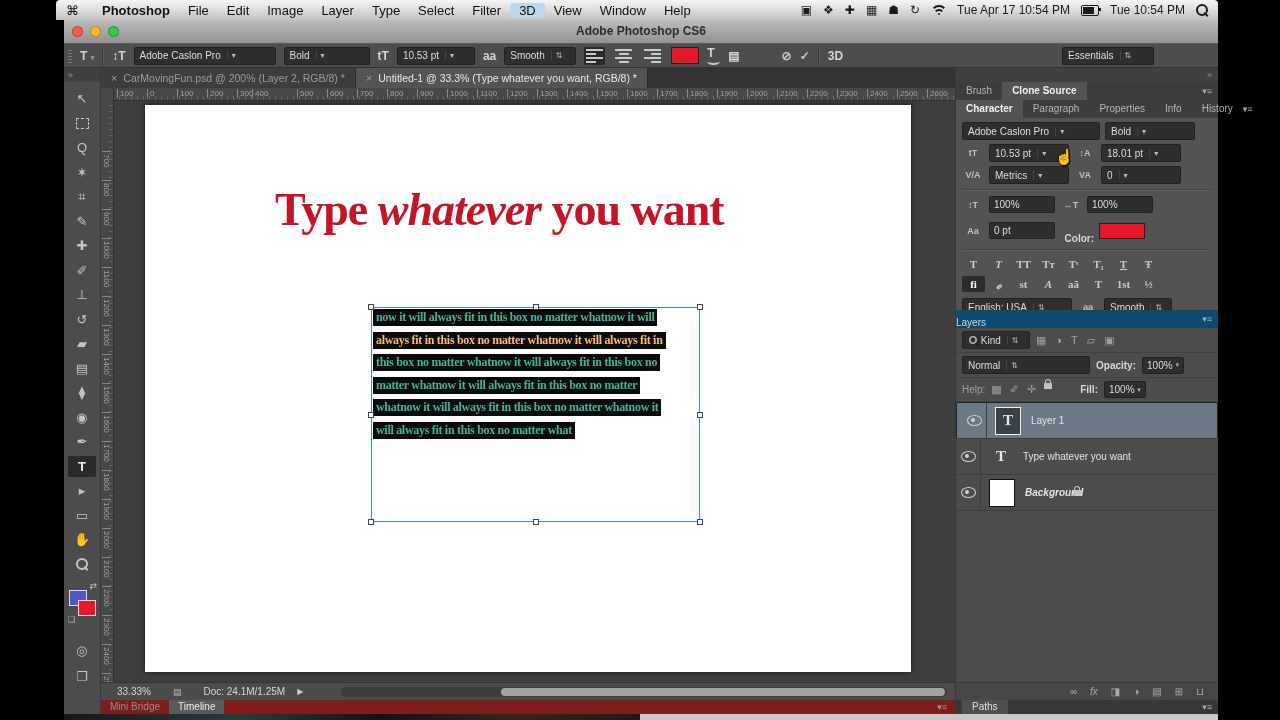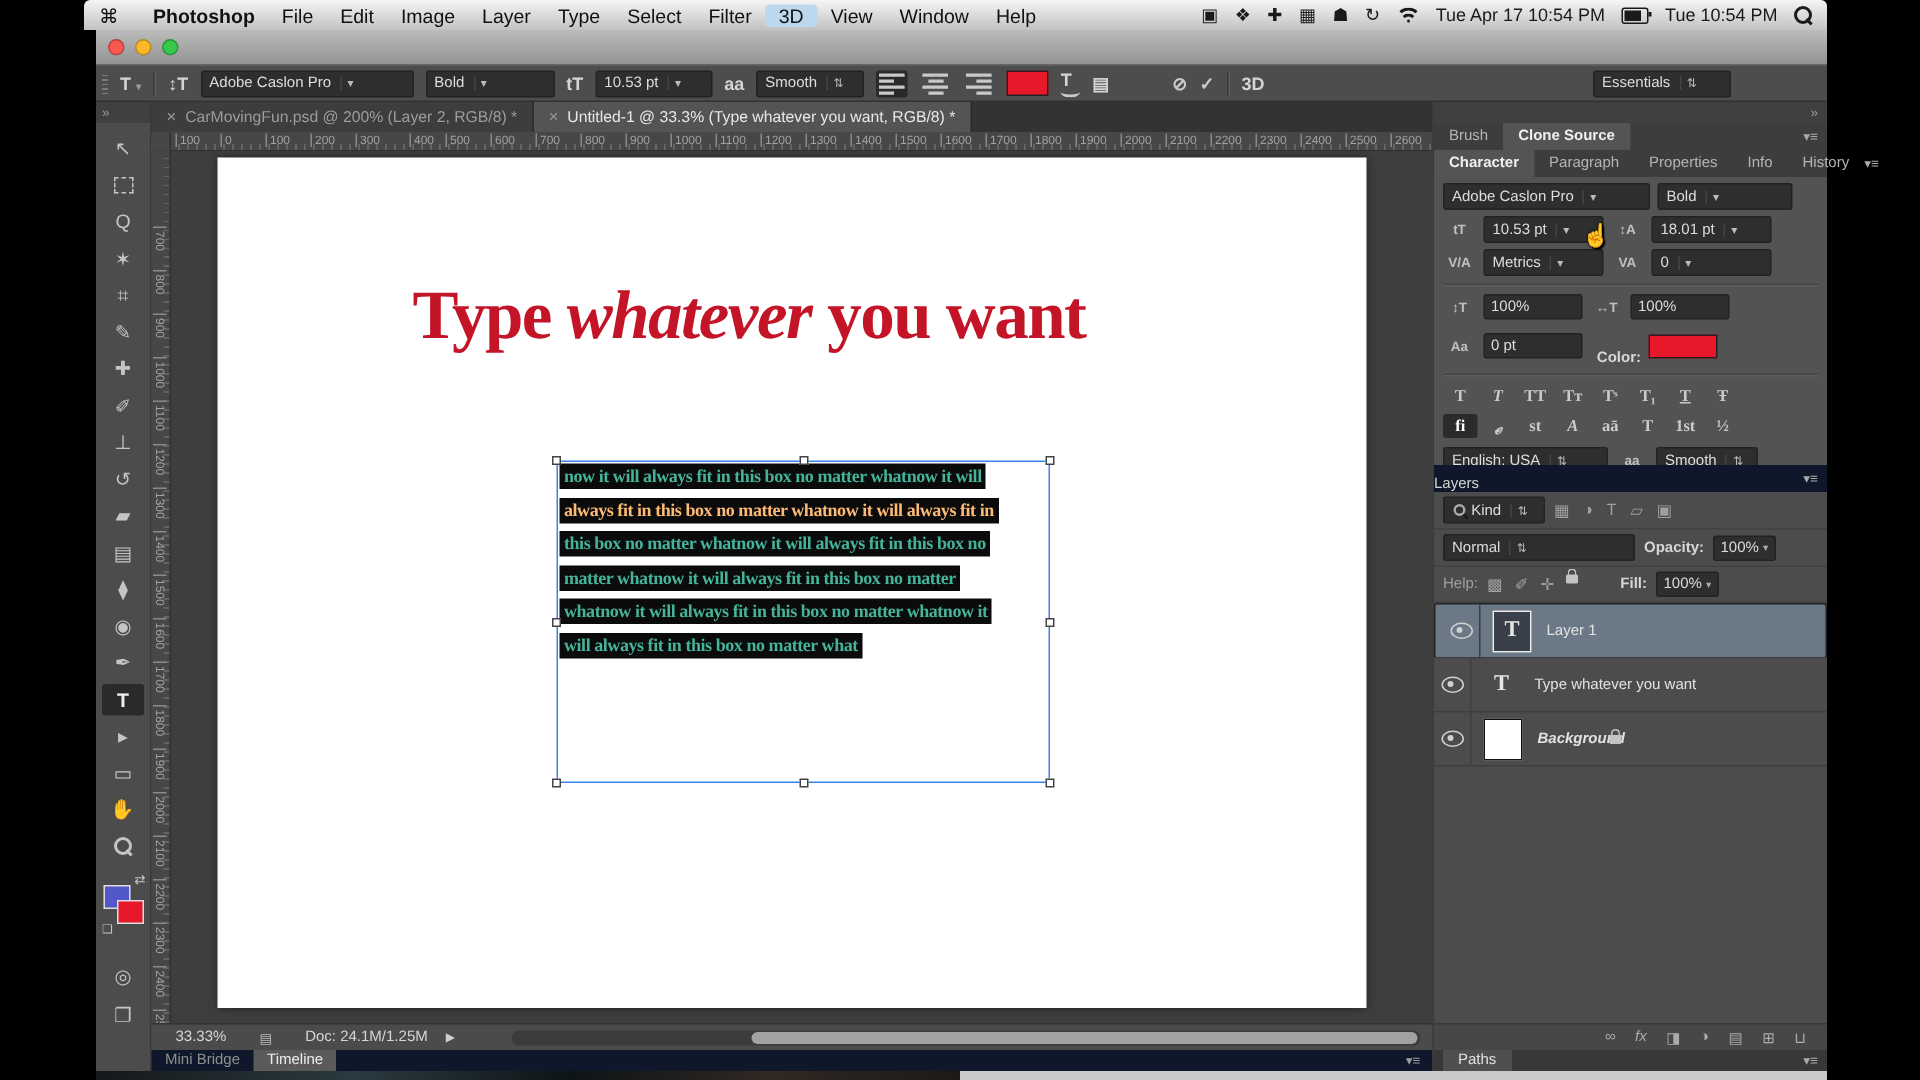--- a/index.html
+++ b/index.html
@@ -92,42 +92,42 @@
   .textbox{position:absolute;left:226px;top:202px;width:327px;height:213px;border:1px solid #3b82f6;}
   .textline{position:absolute;left:1px;white-space:nowrap;font-family:"Liberation Serif",serif;
             font-weight:bold;font-size:12px;letter-spacing:-0.3px;padding:2px 3px;line-height:13px;}
   .hdl{position:absolute;width:6px;height:6px;background:#fff;border:1px solid #444;box-sizing:border-box;}
   .statusbar{position:absolute;left:0;top:614px;width:100%;height:18px;background:#4b4b4b;border-top:1px solid #333;
              box-sizing:border-box;display:flex;align-items:center;font-size:10px;color:#d6d6d6;}
   .sbzoom{margin-left:16px;} .sbicon{margin-left:22px;color:#b9b9b9;font-size:9px;}
   .sbdoc{margin-left:22px;} .sbplay{margin-left:12px;font-size:8px;color:#cfcfcf;}
   .sbtrack{position:absolute;left:240px;right:8px;top:4px;height:10px;background:#3c3c3c;border-radius:5px;}
   .sbthumb{position:absolute;left:160px;right:2px;top:1px;height:8px;background:#a2a2a2;border-radius:4px;}
-  .bottomtabs{position:absolute;left:0;top:632px;width:100%;height:14px;background:#0f172a;display:flex;align-items:center;font-size:10px;}
+  .bottomtabs{position:absolute;left:0;top:632px;width:100%;height:14px;background:#7f1d1d;display:flex;align-items:center;font-size:10px;}
   .btab{padding:0 9px;height:14px;line-height:14px;color:#8f8f8f;}
   .btab.active{background:#5a5a5a;color:#ececec;}
   .btmenu{margin-left:auto;margin-right:8px;color:#9a9a9a;font-size:9px;}
   
   .rightdock{position:absolute;left:891px;top:48px;width:263px;height:646px;background:#4c4c4c;border-left:1px solid #383838;box-sizing:border-box;font-size:10px;color:#d6d6d6;}
   .docktop{position:absolute;left:0;top:0;width:100%;height:14px;background:#404040;color:#9a9a9a;font-size:9px;line-height:14px;text-align:right;padding-right:6px;box-sizing:border-box;}
   .phdr{position:absolute;left:0;width:100%;height:18px;background:#3d3d3d;display:flex;align-items:flex-end;}
   .phdr .ptab{height:18px;line-height:18px;padding:0 10px;color:#b5b5b5;white-space:nowrap;}
   .phdr .ptab.active{background:#545454;color:#f0f0f0;font-weight:bold;}
   .pmenu{margin-left:auto;margin-right:6px;line-height:18px;color:#aaa;font-size:9px;}
   #brushhdr{top:14px;} #chartabs{top:32px;}
   .charbody{position:absolute;left:0;top:50px;width:100%;height:192px;background:#535353;padding:4px 6px;box-sizing:border-box;}
   .crow{display:flex;align-items:center;gap:5px;margin-bottom:4px;}
   .cicon{width:22px;text-align:center;color:#c0c0c0;font-size:9px;font-weight:bold;white-space:nowrap;}
   .chr{border:none;border-top:1px solid #444;border-bottom:1px solid #5e5e5e;margin:5px 0;}
   .tbtn{width:23px;height:16px;display:inline-flex;align-items:center;justify-content:center;color:#cbcbcb;
         font-size:11px;font-weight:bold;font-family:"Liberation Serif",serif;border-radius:2px;}
   .tbtn.it{font-style:italic;} .tbtn.un{text-decoration:underline;}
   .tbtn.active{background:#2b2b2b;color:#fff;}
   .colorsw{width:44px;height:14px;background:#e6182a;border:1px solid #222;}
-  .layershdr{position:absolute;left:0;top:242px;width:100%;height:18px;background:#0f172a;display:flex;align-items:flex-end;}
+  .layershdr{position:absolute;left:0;top:242px;width:100%;height:18px;background:#0c4a6e;display:flex;align-items:flex-end;}
   .layersbody{position:absolute;left:0;top:260px;width:100%;height:354px;background:#4c4c4c;}
   .lctl{display:flex;align-items:center;gap:6px;padding:3px 6px;border-bottom:1px solid #414141;}
   .lficon{color:#9f9f9f;font-size:11px;}
   .lrow{display:flex;align-items:center;height:35px;border-bottom:1px solid #3e3e3e;position:relative;}
   .lrow.sel{background:#6b7987;}
   .eyebox{width:24px;display:flex;justify-content:center;border-right:1px solid #3e3e3e;align-self:stretch;align-items:center;}
   .eye{width:13px;height:9px;border:1px solid #d0d0d0;border-radius:50%;position:relative;display:inline-block;}
   .eye::after{content:"";position:absolute;width:4px;height:4px;background:#d0d0d0;border-radius:50%;left:3px;top:1.5px;}
   .thumb{width:24px;height:26px;margin:0 10px 0 8px;display:flex;align-items:center;justify-content:center;
          font-family:"Liberation Serif",serif;font-weight:bold;font-size:15px;color:#e6e6e6;}
@@ -191,20 +191,21 @@
   </div>
 
   <div id="pswindow">
 
     <div class="titlebar">
       <span class="lights">
         <span class="light l-red"></span>
         <span class="light l-yellow"></span>
         <span class="light l-green"></span>
       </span>
+      <span class="wtitle">Adobe Photoshop CS6</span>
     </div>
 
     <div class="optionsbar">
       <span class="grip"></span>
       <span class="obicon"><span>T</span> <span style="font-size:7px;color:#9a9a9a;">▾</span></span>
       <span class="obsep"></span>
       <span class="obicon">↕T</span>
       <span class="sel" style="width:132px;">
           <span>Adobe Caslon Pro</span>
           <span class="arr">▾</span>
@@ -304,21 +305,21 @@
           </div>
         </div>
       <div class="hruler">
         <div class="rcorner"></div>
         <div class="hlabels" id="hlabels">
             <span class="rlab" style="left: 3px;">100</span>
             <span class="rlab" style="left: 33px;">0</span>
             <span class="rlab" style="left: 63px;">100</span>
             <span class="rlab" style="left: 93px;">200</span>
             <span class="rlab" style="left: 123px;">300</span>
-            <span class="rlab" style="left: 159px;">400</span>
+            <span class="rlab" style="left: 138px;">400</span>
             <span class="rlab" style="left: 183px;">500</span>
             <span class="rlab" style="left: 213px;">600</span>
             <span class="rlab" style="left: 243px;">700</span>
             <span class="rlab" style="left: 273px;">800</span>
             <span class="rlab" style="left: 303px;">900</span>
             <span class="rlab" style="left: 333px;">1000</span>
             <span class="rlab" style="left: 363px;">1100</span>
             <span class="rlab" style="left: 393px;">1200</span>
             <span class="rlab" style="left: 423px;">1300</span>
             <span class="rlab" style="left: 453px;">1400</span>

